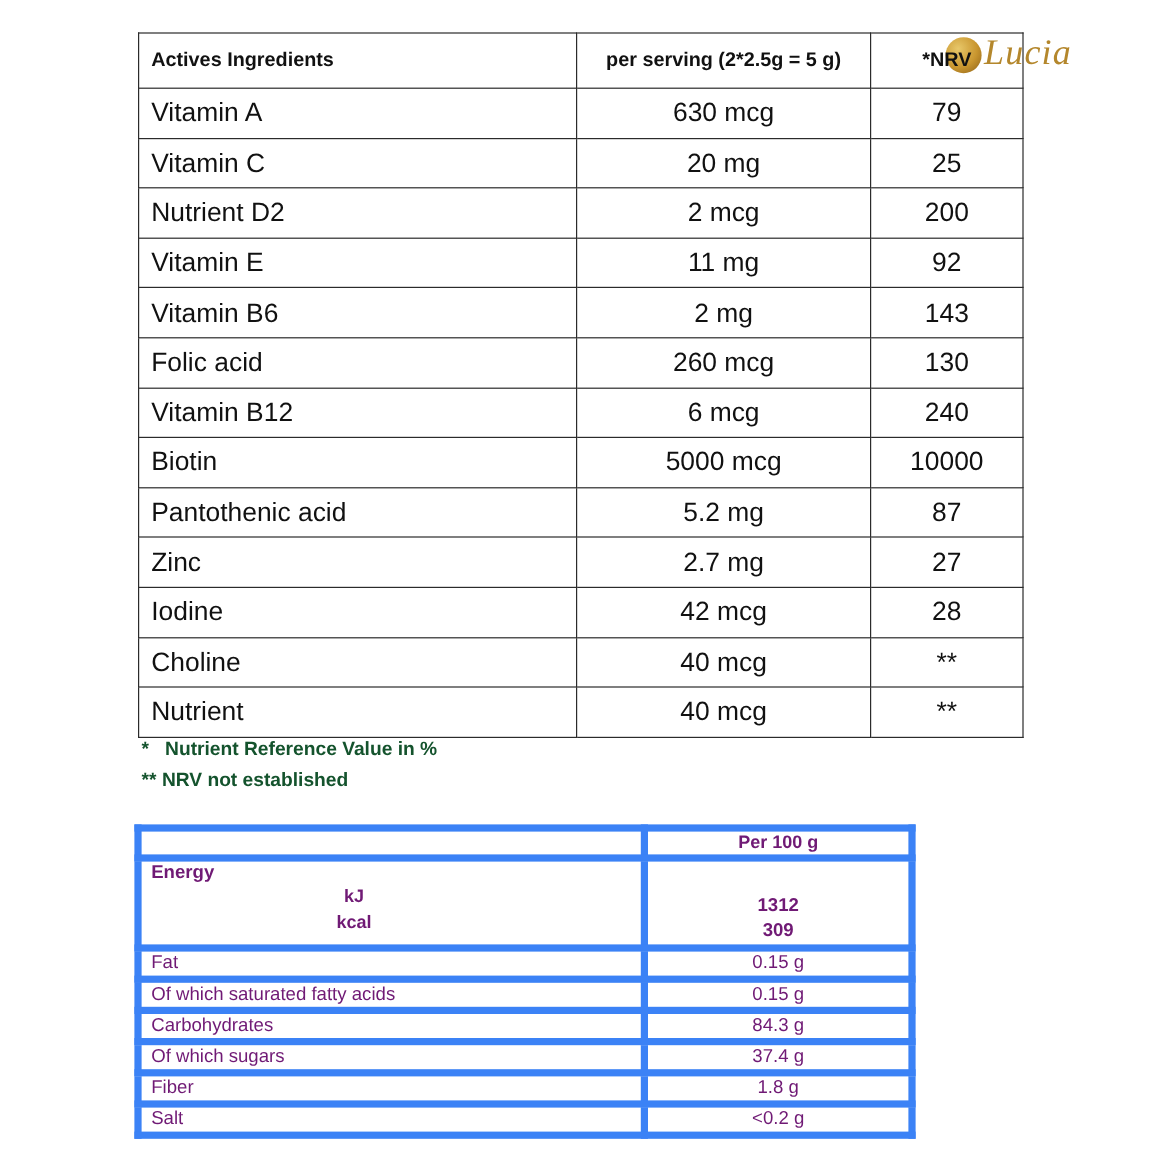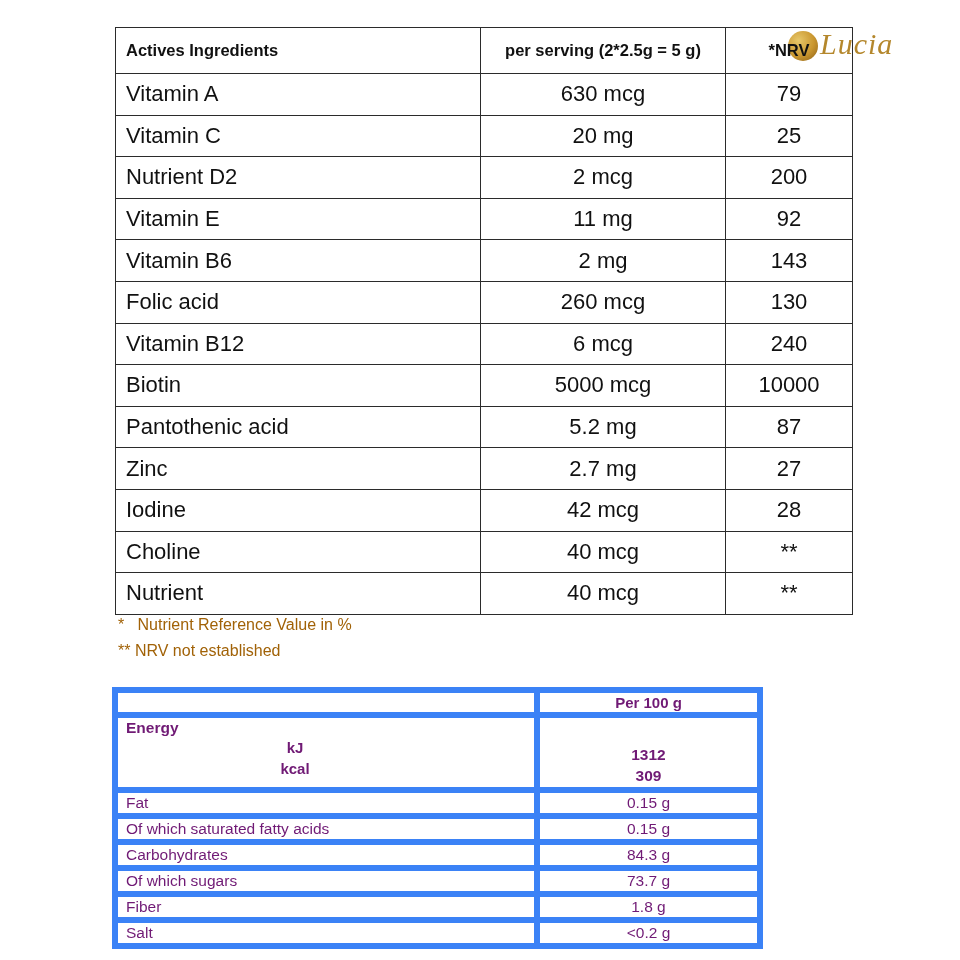--- a/index.html
+++ b/index.html
@@ -84,21 +84,22 @@
   table.actives thead th.c-nrv { text-align: center; }
   table.actives thead th.c-name { text-align: left; }
 
   
   .footnotes {
     position: absolute;
     left: 118px;
     top: 612px;
     font-size: 16px;
     line-height: 26px;
-    color: #a16207;
+    color: #14532d;
+    font-weight: bold;
   }
   .footnotes div { white-space: pre; }
 
   
   .nutri-wrap {
     position: absolute;
     left: 112px;
     top: 687px;
     width: 608px;
   }
@@ -261,21 +262,21 @@
           <td class="n-label sub">Of which saturated fatty acids</td>
           <td class="n-value">0.15 g</td>
         </tr>
 
         <tr class="pair nb-bottom">
           <td class="n-label">Carbohydrates</td>
           <td class="n-value">84.3 g</td>
         </tr>
         <tr class="pair nb-top">
           <td class="n-label sub">Of which sugars</td>
-          <td class="n-value">73.7 g</td>
+          <td class="n-value">37.4 g</td>
         </tr>
 
         <tr class="tight">
           <td class="n-label">Fiber</td>
           <td class="n-value">1.8 g</td>
         </tr>
         <tr class="tight">
           <td class="n-label">Salt</td>
           <td class="n-value">&lt;0.2 g</td>
         </tr>

